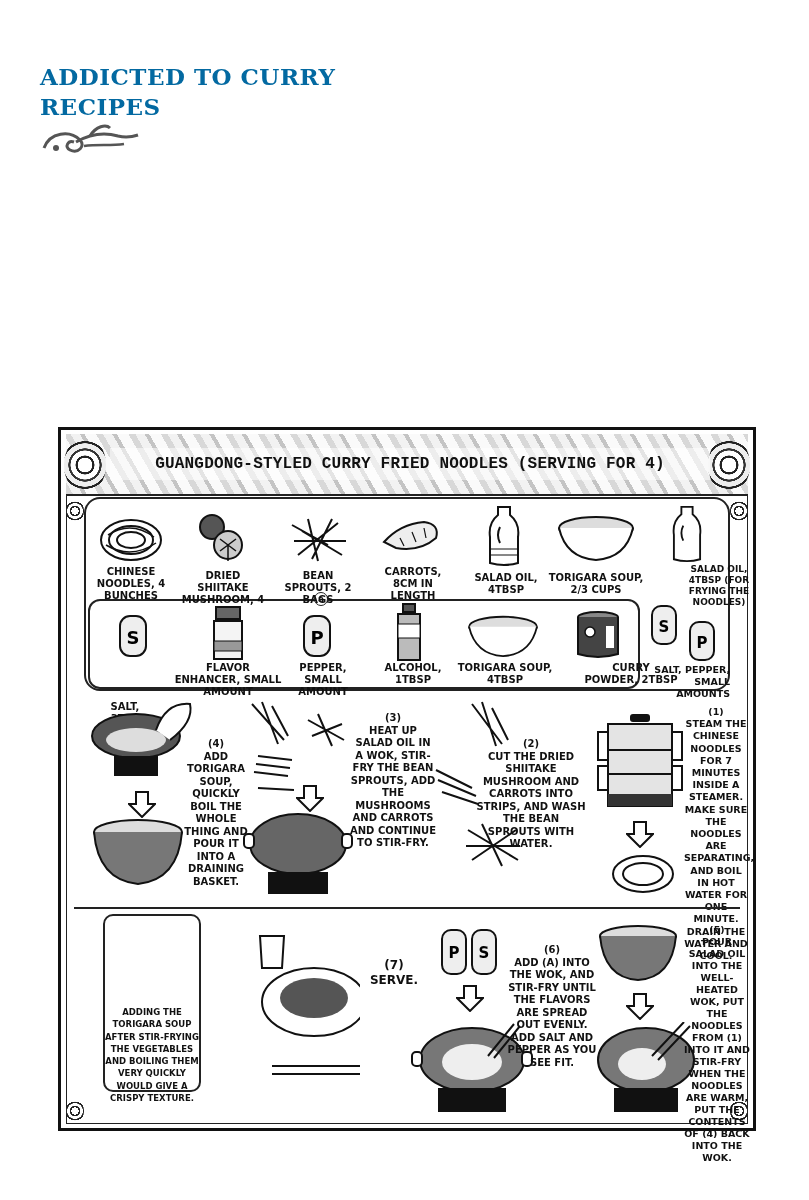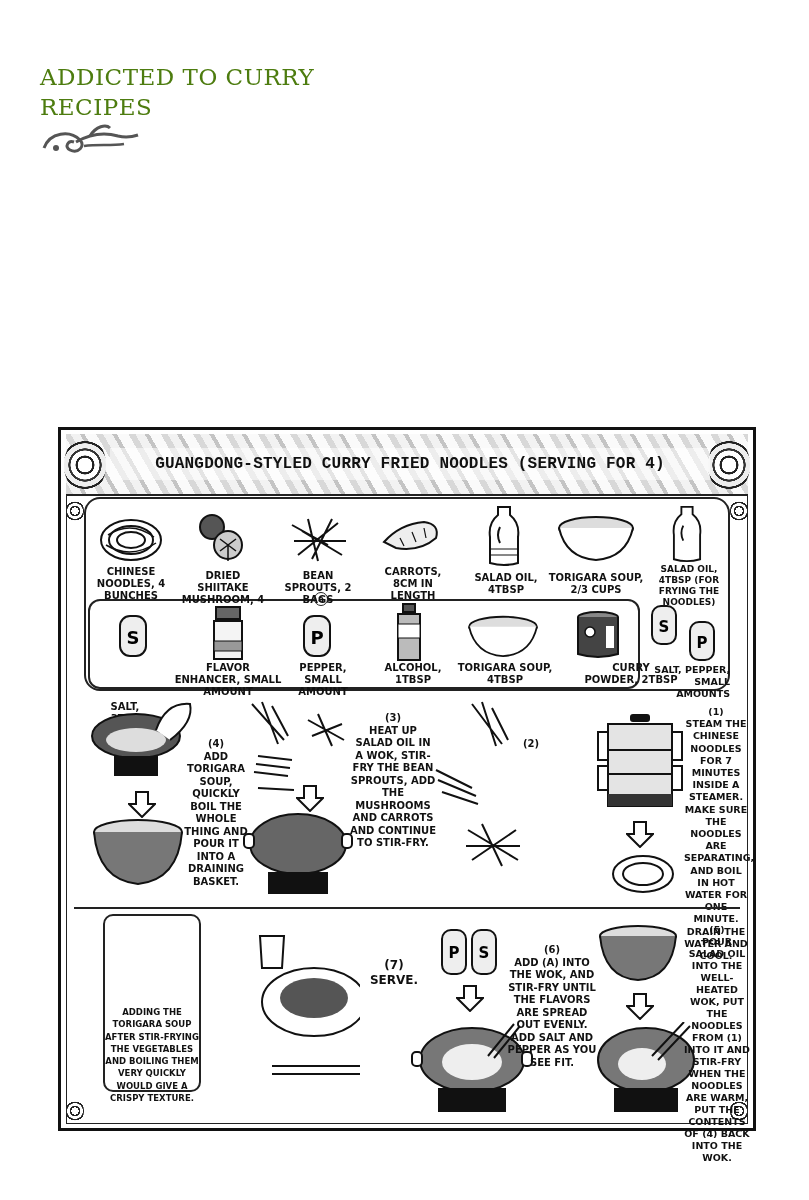--- a/index.html
+++ b/index.html
@@ -1,20 +1,20 @@
 <!DOCTYPE html>
 <html><head>
   <meta charset="utf-8">
   <style>
     html, body { margin: 0; padding: 0; background: #ffffff; }
     body { width: 809px; height: 1200px; position: relative; overflow: hidden;
            font-family: "DejaVu Sans", sans-serif; color: #111; }
     .abs { position: absolute; }
-    .page-title { left: 40px; top: 62px; font-family: "DejaVu Serif", serif; font-weight: normal;
-      font-size: 23px; line-height: 30px; letter-spacing: 0.5px; color: #4d7c0f; text-transform: uppercase; }
+    .page-title { left: 40px; top: 62px; font-family: "DejaVu Serif", serif; font-weight: bold;
+      font-size: 23px; line-height: 30px; letter-spacing: 0.5px; color: #0369a1; text-transform: uppercase; }
     .flourish { left: 40px; top: 122px; width: 100px; height: 36px; }
     .frame-outer { left: 58px; top: 427px; width: 698px; height: 704px; border: 3px solid #111; box-sizing: border-box; }
     .frame-inner { left: 66px; top: 434px; width: 682px; height: 690px; border: 1px solid #222; box-sizing: border-box; }
     .banner { left: 66px; top: 434px; width: 682px; height: 62px; border-bottom: 2px solid #222; box-sizing: border-box;
       background: repeating-linear-gradient(60deg, #d8d8d8 0 6px, #f2f2f2 6px 14px, #c4c4c4 14px 18px, #fafafa 18px 28px); }
     .banner-title { left: 110px; top: 448px; width: 600px; height: 32px; text-align: center;
       font-family: Liberation Mono, monospace; font-weight: bold; font-size: 16px; line-height: 32px;
       background: rgba(255,255,255,0.55); letter-spacing: 0.2px; text-transform: uppercase; }
     .corner-orn { width: 42px; height: 58px; border-radius: 50%;
       background: radial-gradient(circle, #fff 0 20%, #222 21% 26%, #fff 27% 40%, #333 41% 46%, #eee 47% 60%, #222 61% 66%, transparent 67%); }
@@ -94,21 +94,21 @@
   <path d="M12 2 H24 V10 Q34 18 32 32 V58 Q18 62 4 58 V32 Q2 18 12 10 Z" fill="#fff" stroke="#111" stroke-width="2"></path>
   <path d="M14 22 Q10 30 14 38" fill="none" stroke="#111" stroke-width="2"></path>
 </svg>
 
 <div class="abs lbl" style="left:90px;top:566px;width:82px;">Chinese Noodles, 4 Bunches</div>
 <div class="abs lbl" style="left:180px;top:570px;width:86px;">Dried Shiitake Mushroom, 4</div>
 <div class="abs lbl" style="left:275px;top:570px;width:86px;">Bean Sprouts, 2 Bags</div>
 <div class="abs lbl" style="left:380px;top:566px;width:66px;">Carrots, 8cm in Length</div>
 <div class="abs lbl" style="left:470px;top:572px;width:72px;">Salad Oil, 4tbsp</div>
 <div class="abs lbl" style="left:548px;top:572px;width:96px;">Torigara Soup, 2/3 Cups</div>
-<div class="abs lbl" style="left:650px;top:564px;width:78px;font-size:9px;line-height:11px;">Salad Oil, 4tbsp (For Frying the Noodles)</div>
+<div class="abs lbl" style="left:680px;top:564px;width:78px;font-size:9px;line-height:11px;">Salad Oil, 4tbsp (For Frying the Noodles)</div>
 
 <svg class="abs" style="left:118px;top:612px;width:30px;height:46px" viewBox="0 0 30 46">
   <rect x="2" y="4" width="26" height="40" rx="10" fill="#eee" stroke="#111" stroke-width="2"></rect>
   <text x="15" y="32" font-size="18" text-anchor="middle" font-family="DejaVu Sans, sans-serif" font-weight="bold">S</text>
 </svg>
 <svg class="abs" style="left:210px;top:605px;width:36px;height:56px" viewBox="0 0 36 56">
   <rect x="6" y="2" width="24" height="12" fill="#666" stroke="#111" stroke-width="2"></rect>
   <path d="M4 16 H32 V54 H4 Z" fill="#f4f4f4" stroke="#111" stroke-width="2"></path>
   <rect x="4" y="36" width="28" height="10" fill="#999" stroke="#111" stroke-width="1"></rect>
 </svg>
@@ -187,20 +187,21 @@
 
 <svg class="abs" style="left:432px;top:700px;width:90px;height:180px" viewBox="0 0 90 180">
   <g stroke="#111" stroke-width="2" fill="none">
     <path d="M40 4 L70 44 M50 2 L64 46 M60 8 L76 40"></path>
     <path d="M4 70 L40 88 M6 80 L44 96 M10 92 L46 104"></path>
     <path d="M36 130 L86 160 M40 160 L84 130 M50 124 L70 166 M34 146 L88 146"></path>
   </g>
 </svg>
 <div class="abs step" style="left:476px;top:738px;width:110px;">
   <div>(2)</div>
+  <div>Cut the dried shiitake mushroom and carrots into strips, and wash the bean sprouts with water.</div>
 </div>
 
 <svg class="abs" style="left:594px;top:710px;width:92px;height:104px" viewBox="0 0 92 104">
   <rect x="36" y="4" width="20" height="8" rx="3" fill="#111"></rect>
   <path d="M14 14 H78 V96 H14 Z" fill="#e4e4e4" stroke="#111" stroke-width="2"></path>
   <path d="M14 40 H78 M14 64 H78" stroke="#111" stroke-width="2"></path>
   <rect x="14" y="84" width="64" height="12" fill="#333"></rect>
   <path d="M4 22 H14 V50 H4 Z M78 22 H88 V50 H78 Z M4 56 H14 V80 H4 Z M78 56 H88 V80 H78 Z" fill="#fff" stroke="#111" stroke-width="2"></path>
 </svg>
 <svg class="abs arrow" style="left:626px;top:820px" viewBox="0 0 28 28">

